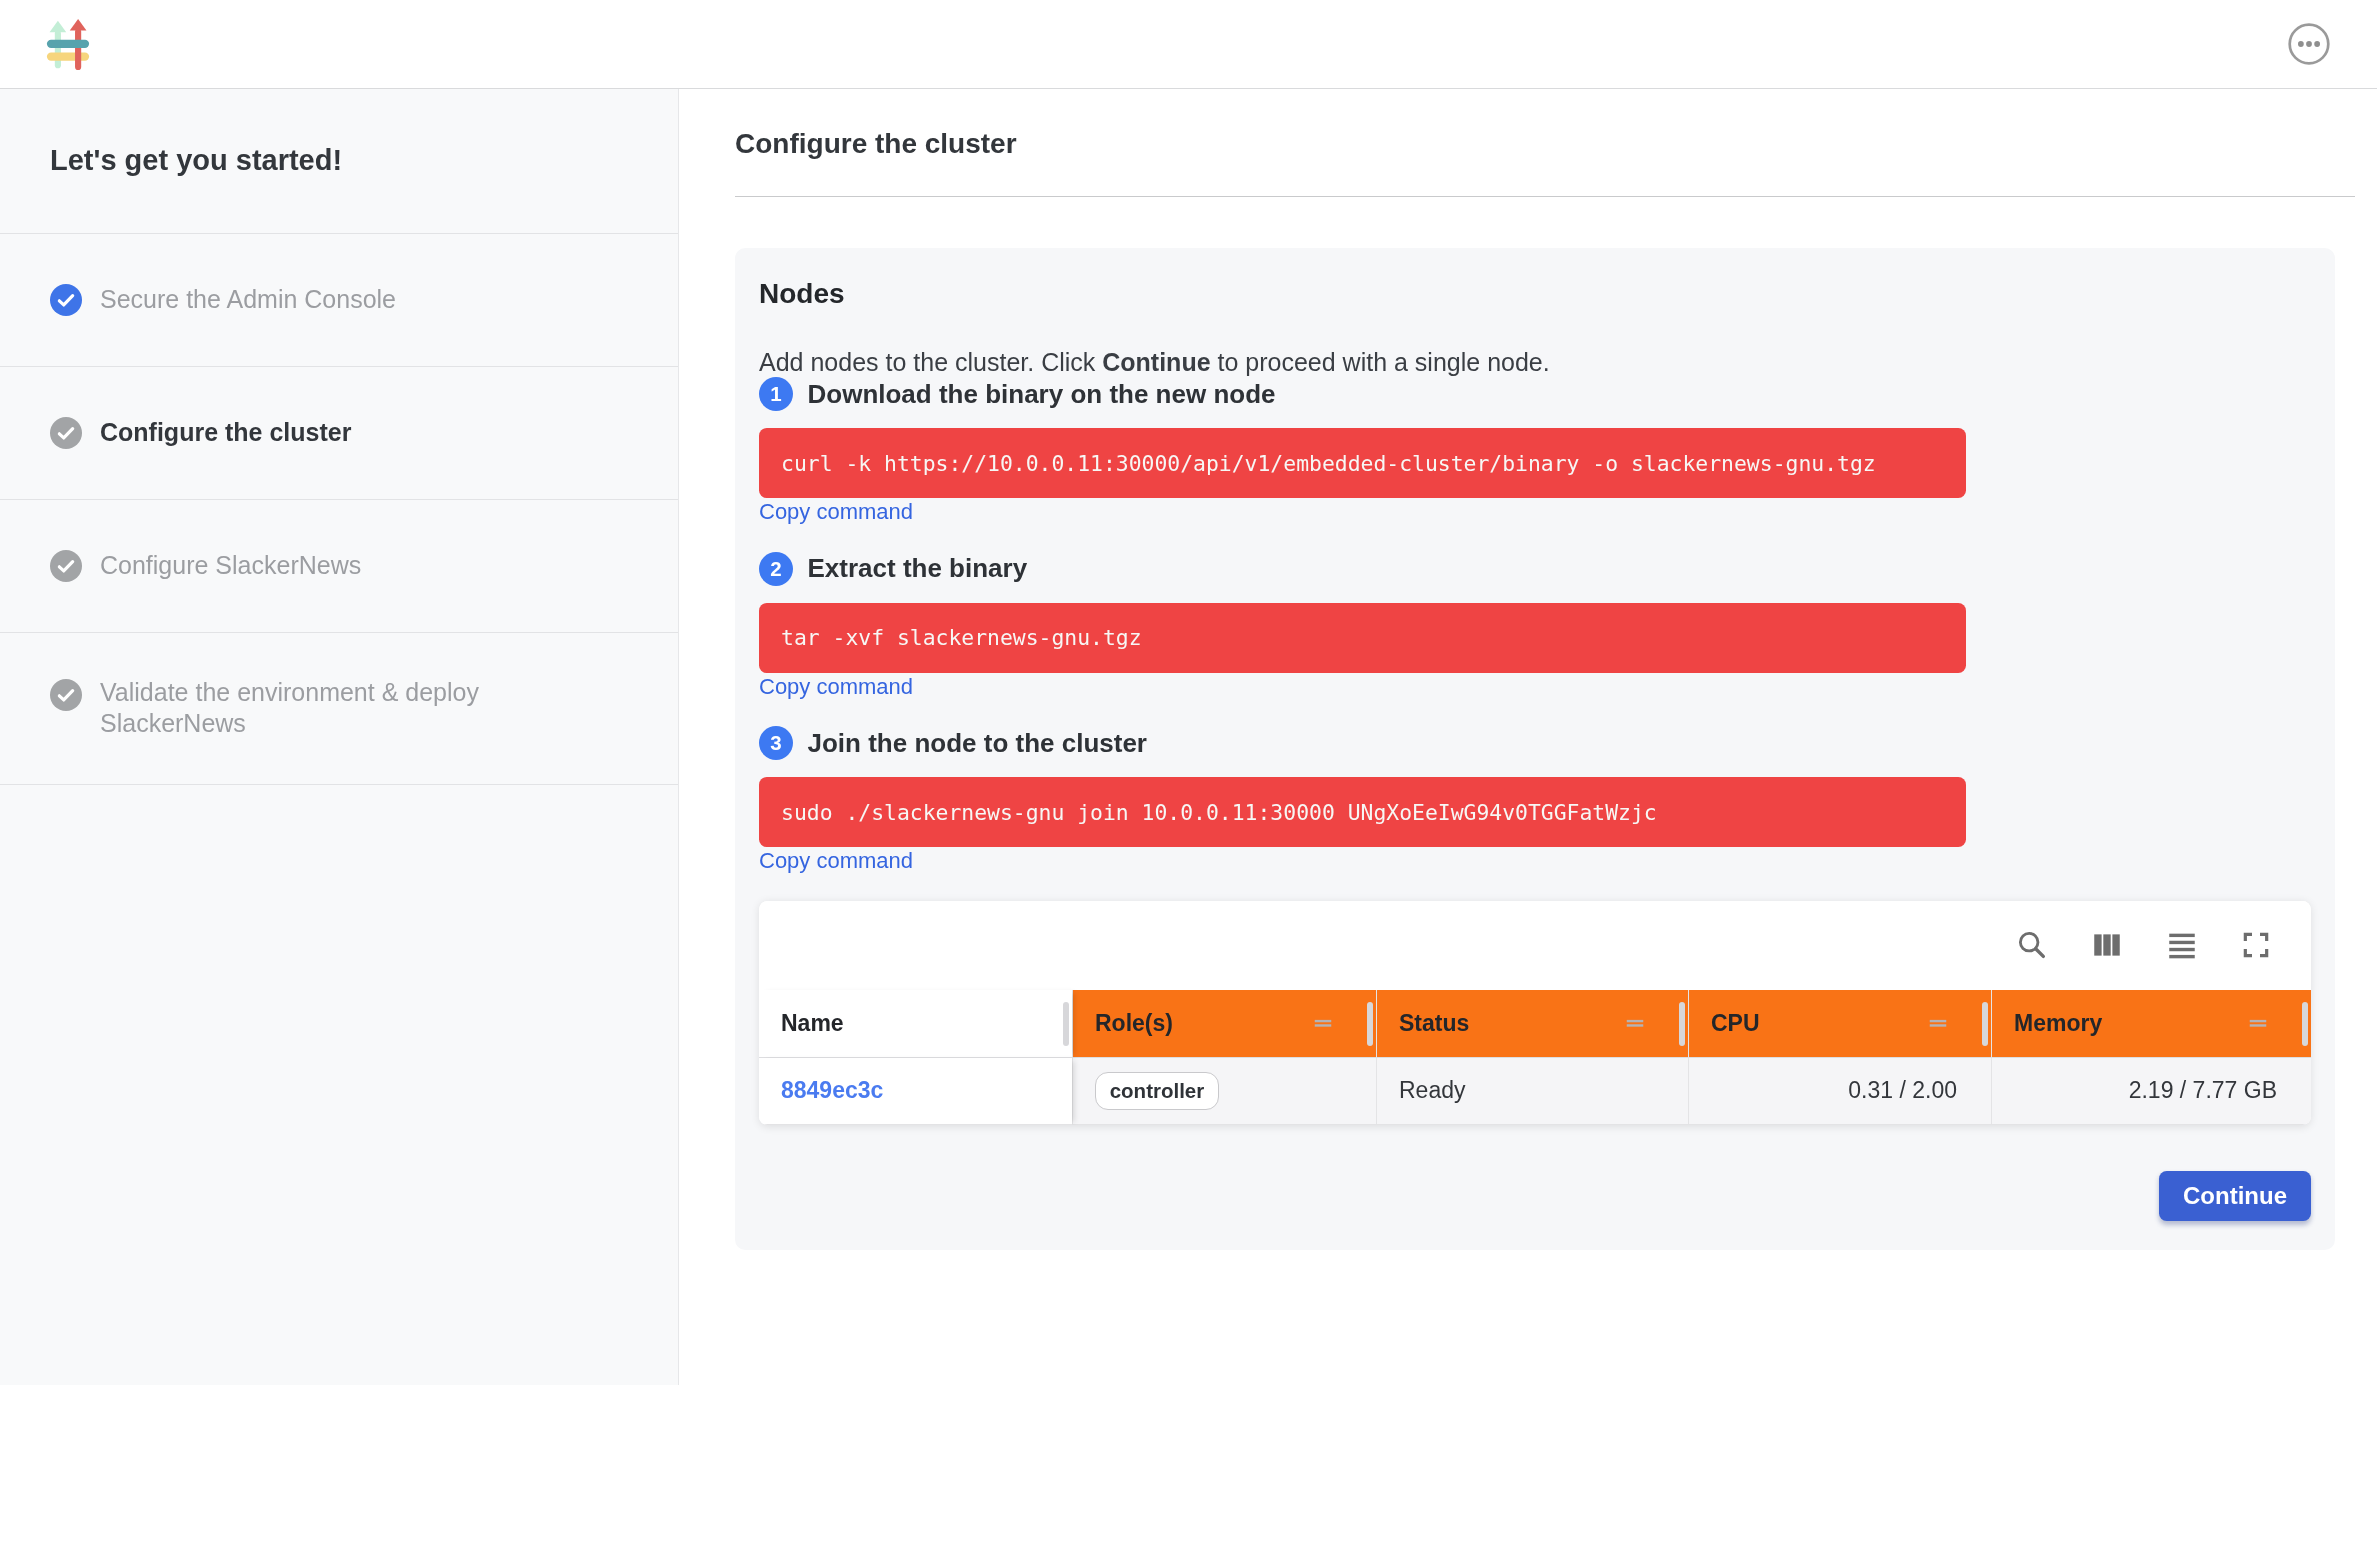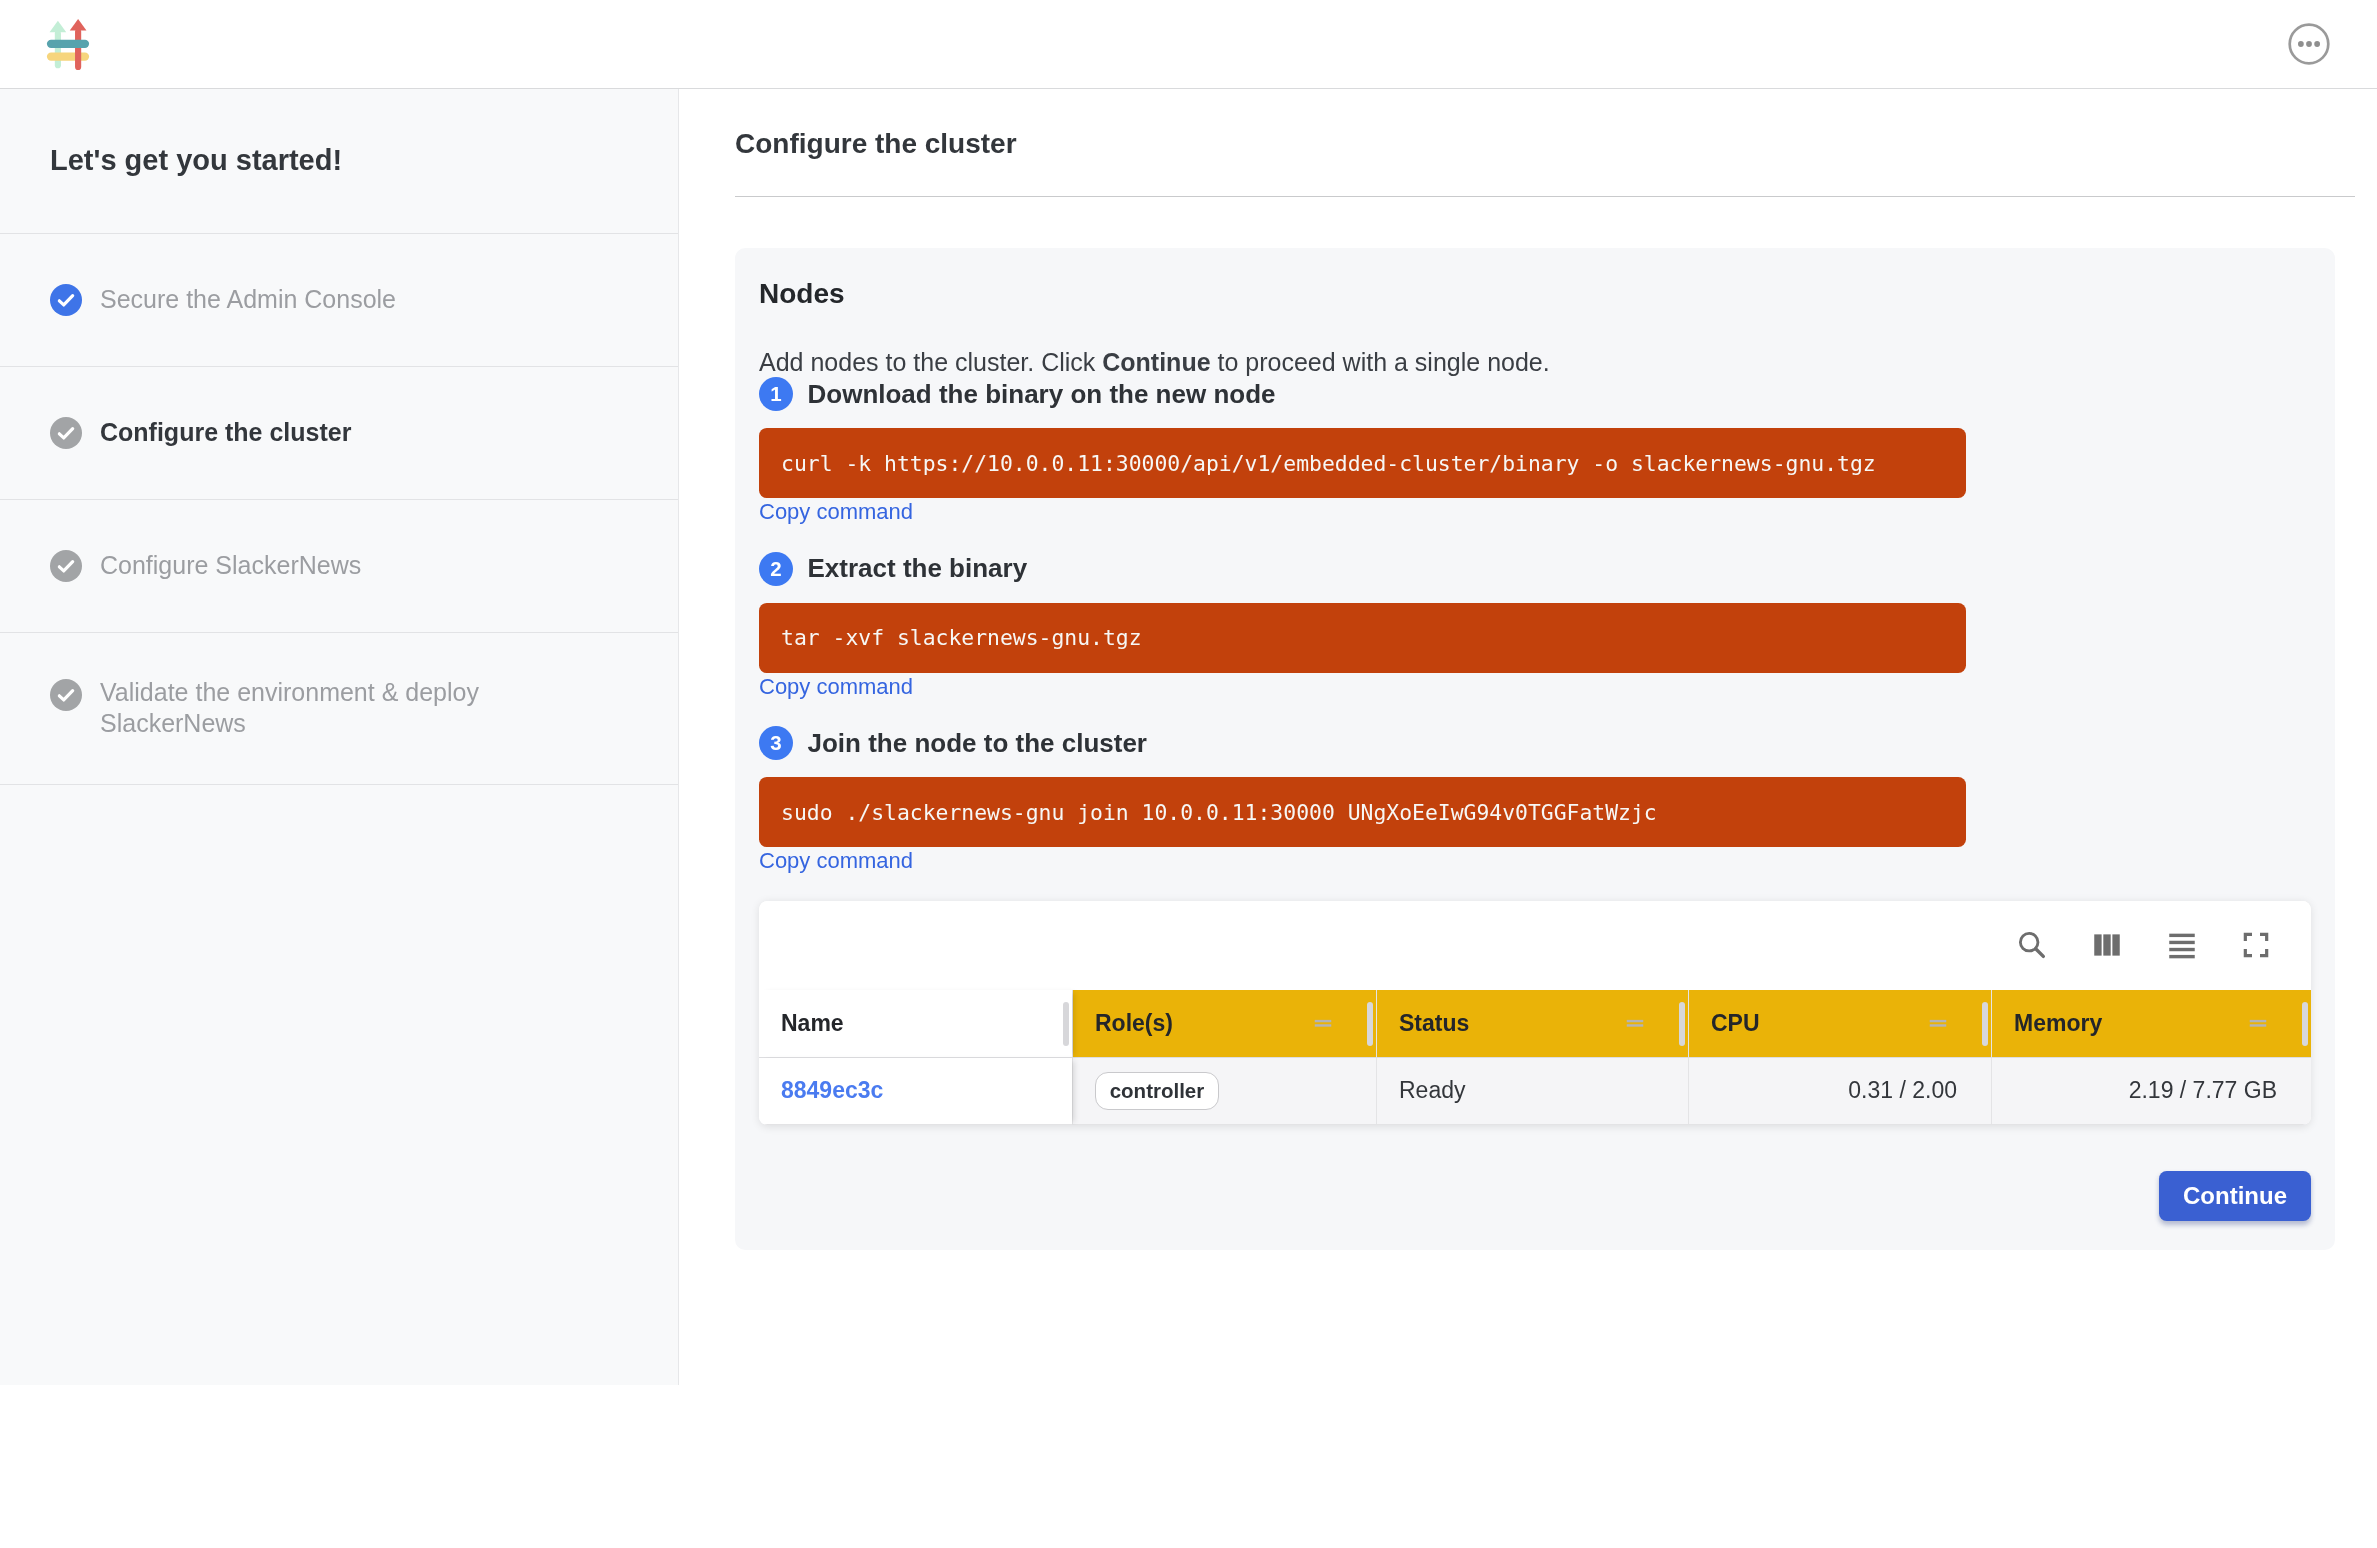--- a/index.html
+++ b/index.html
@@ -52,35 +52,35 @@
   .hint { font-size: 25px; color: #a4a8ae; margin: 55px 0 48px; }
 
   .cmd-step { margin-bottom: 26.5px; }
   .cmd-head { display: flex; align-items: center; gap: 14.5px; margin-bottom: 17px; }
   .step-num {
     width: 34px; height: 34px; border-radius: 50%; background: #3d79f2; color: #fff;
     font-size: 20.5px; font-weight: bold; display: flex; align-items: center; justify-content: center; flex: none;
   }
   .cmd-title { font-size: 26px; font-weight: bold; color: #2e3237; }
   .code-box {
-    width: 1207px; height: 70px; background: #c2410c; border-radius: 7.7px;
+    width: 1207px; height: 70px; background: #ef4444; border-radius: 7.7px;
     display: flex; align-items: center; padding: 0 22px; cursor: text;
   }
   .code-box code { font-family: "DejaVu Sans Mono", monospace; font-size: 21.4px; color: #f7f7f5; white-space: nowrap; }
   .copy-link { display: inline-block; margin-top: 1px; font-size: 22px; color: #3565e0; text-decoration: none; cursor: pointer; }
 
   
   .table-card { margin-top: 26.5px; background: #fff; border-radius: 8.5px; box-shadow: 0 1.7px 8.5px rgba(0,0,0,.10); overflow: hidden; }
   .table-toolbar { height: 89px; display: flex; align-items: center; justify-content: flex-end; gap: 41px; padding-right: 39px; background: #fff; }
   .tool-btn { background: none; border: none; padding: 0; cursor: pointer; color: #6d6d6d; line-height: 0; }
 
   .thead, .trow { display: grid; grid-template-columns: 313px 304px 312px 303px 1fr; }
   .th {
     position: relative; height: 68px; display: flex; align-items: center; padding: 0 22px;
-    font-size: 23px; font-weight: bold; color: #24262a; background: #eab308; border-bottom: 0.9px solid #dddde0; cursor: pointer;
+    font-size: 23px; font-weight: bold; color: #24262a; background: #f97316; border-bottom: 0.9px solid #dddde0; cursor: pointer;
   }
   .td {
     position: relative; height: 67px; display: flex; align-items: center; padding: 0 22px;
     font-size: 23px; color: #33363b; background: #f5f5f7; border-bottom: 0.9px solid #e3e3e5;
   }
   .th + .th, .td + .td { border-left: 0.9px solid #e4e4e6; }
   .th.pinned, .td.pinned { background: #fff; box-shadow: 5.1px 0 6px -2.6px rgba(0,0,0,.14); z-index: 2; border-left: none; }
   .drag-icon { margin-left: auto; margin-right: 20.5px; line-height: 0; color: #b4b4b7; cursor: grab; }
   .resize-bar { position: absolute; right: 2.6px; top: 12px; width: 6.8px; height: 44px; background: #d7d7da; border-radius: 3.4px; cursor: col-resize; }
   .td.num { justify-content: flex-end; padding-right: 34px; }

